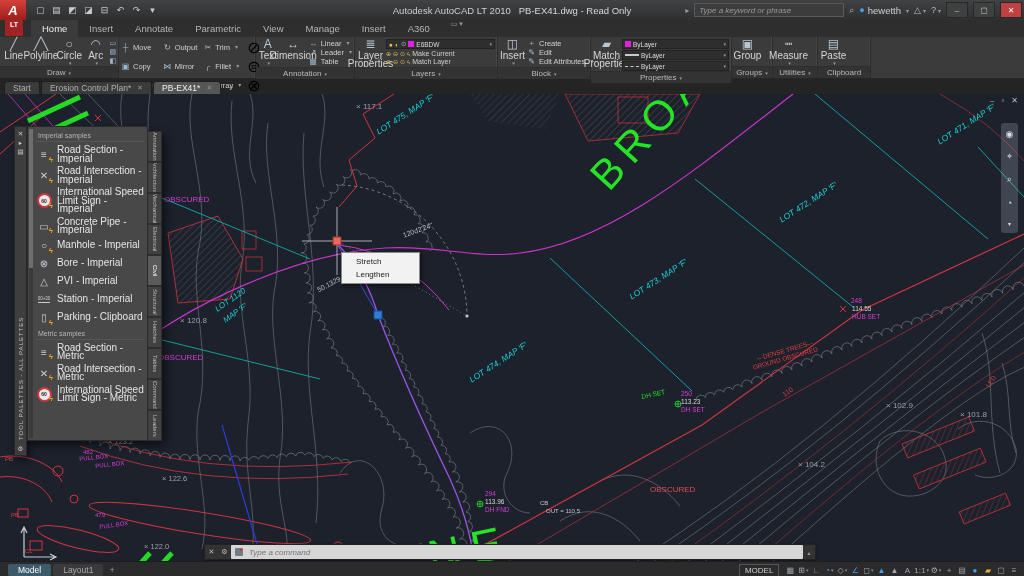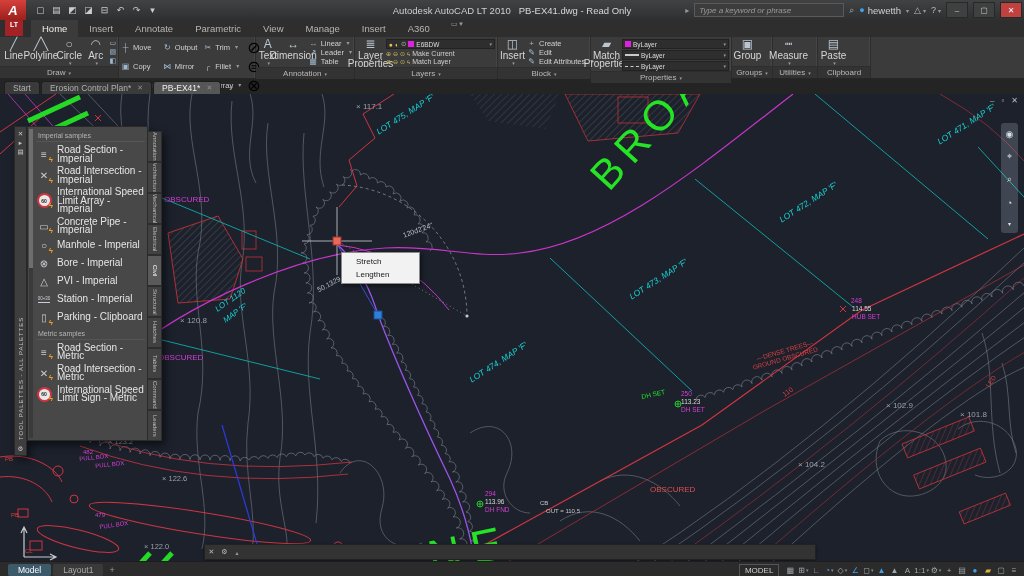--- a/index.html
+++ b/index.html
@@ -645,21 +645,21 @@
                 <span>✕</span>
                 <span class="bolt">ϟ</span>
               </span>
               <span class="plab">Road Intersection - Imperial</span>
             </div>
             <div class="pal-item">
               <span class="pi">
                 <span class="sign">60</span>
                 <span class="bolt">ϟ</span>
               </span>
-              <span class="plab">International Speed Limit Array - Imperial</span>
+              <span class="plab">International Speed Limit Sign - Imperial</span>
             </div>
             <div class="pal-item">
               <span class="pi">
                 <span>▭</span>
                 <span class="bolt">ϟ</span>
               </span>
               <span class="plab">Concrete Pipe - Imperial</span>
             </div>
             <div class="pal-item">
               <span class="pi">
@@ -748,20 +748,24 @@
     <div class="ctx" id="ctxmenu">
         <div>Stretch</div>
         <div>Lengthen</div>
       </div>
 
     <div class="cmdline">
       <div class="cmd-tools">
         <span>✕</span>
         <span>⚙</span>
       </div>
+      <div class="cmd-field">
+        <span class="cmd-kbd"></span>
+        <input class="cmd-input" placeholder="Type a command" style="">
+      </div>
       <div class="cmd-end">▴</div>
     </div>
   </div>
 
   <div class="statusbar">
     <div class="mtabs" id="mtabs">
         <div class="mtab active">Model</div>
         <div class="mtab">Layout1</div>
         <span class="mplus">+</span>
       </div>

